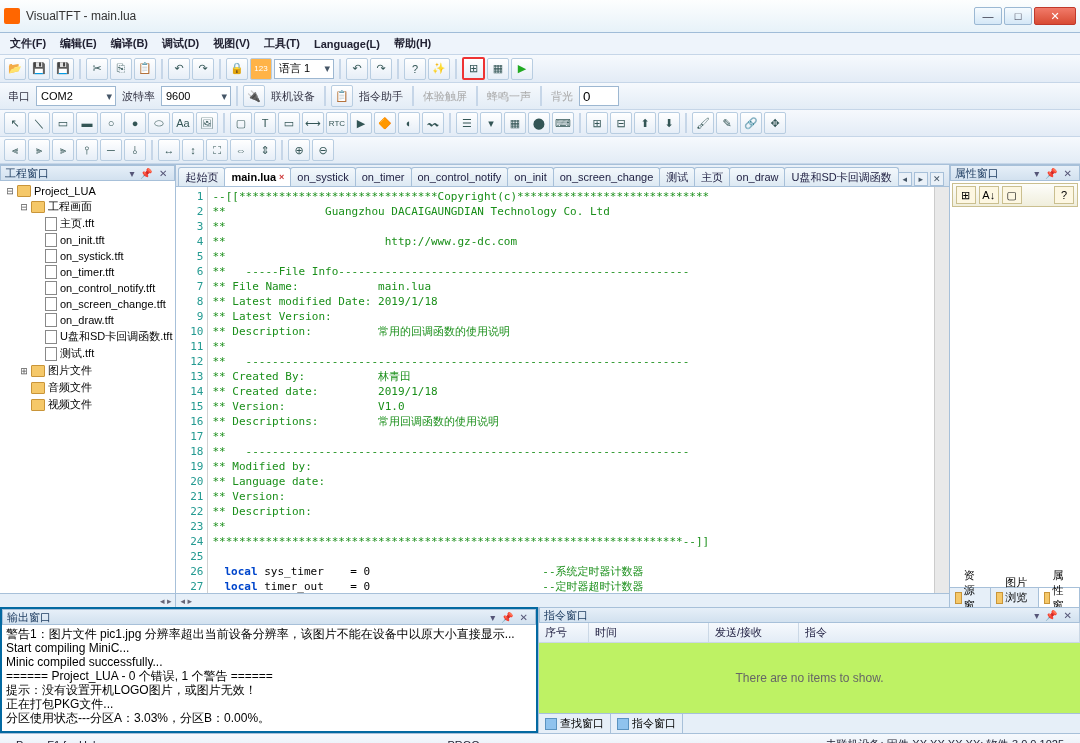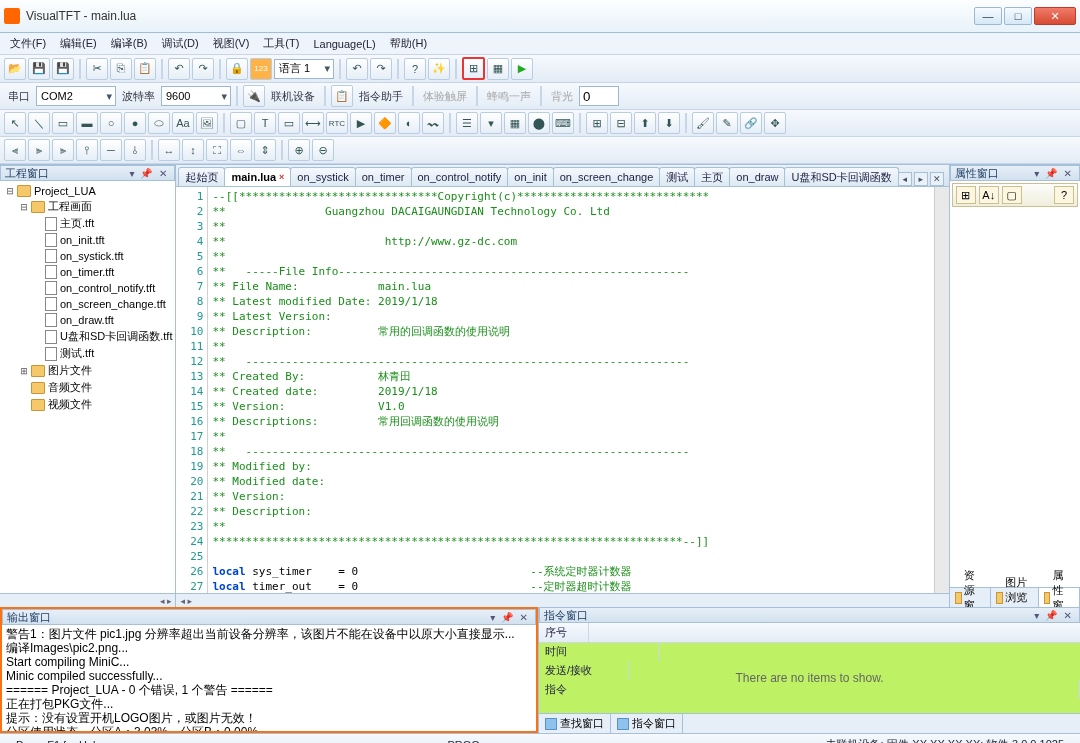--- a/index.html
+++ b/index.html
@@ -7,21 +7,21 @@
   
   
   .titlebar { height: 26px; background: linear-gradient(#fdfefe,#e7f2f9); display: flex; align-items: center; padding: 16px 4px; border-bottom: 1px solid #a0bcd8; }
   .titlebar .app-icon { width: 16px; height: 16px; background: #ff6600; margin-right: 6px; border-radius: 2px; }
   .titlebar .title { flex: 1; color: #333; font-size: 12px; }
   .win-btns { display: flex; gap: 2px; }
   .win-btn { width: 28px; height: 18px; display:flex; align-items:center; justify-content:center; border:1px solid #9bb8d3; background:linear-gradient(#f6fbff,#d5e8f7); border-radius:2px; font-size:11px; color:#334; }
   .win-btn.close{ background:linear-gradient(#f17b6a,#d84b33); border-color:#c0392b; color:#fff; width:42px;}
   
   
-  .menubar { height: 22px; background: #eef4fb; display: flex; align-items: center; padding: 0 4px; border-bottom: 1px solid #c6d6e8; gap: 2px;}
+  .menubar { height: 22px; background: #eef4fb; display: flex; align-items: center; padding: 0 4px; border-bottom: 1px solid #c6d6e8; gap: 2px; font-weight: bold;}
   .menu-item { padding: 2px 6px; color: #223; }
   
   
   .toolbar { background: linear-gradient(#f6f9fd,#e3ecf6); border-bottom: 1px solid #c6d6e8; display:flex; align-items:center; padding: 2px 4px; gap:2px; flex-wrap:wrap; min-height:26px;}
   .tbtn { width:22px; height:22px; border:1px solid #b8cde1; background:linear-gradient(#fff,#e6eef7); border-radius:2px; display:flex; align-items:center; justify-content:center; font-size:11px; color:#355; }
   .tbtn.orange{ background:#ffb347; }
   .tbtn.red{ border:2px solid #e33; width:23px; height:23px;}
   .tvsep{ width:2px; height:20px; background:#c6d6e8; margin:0 3px;}
   .combo{ height:20px; border:1px solid #9db7d1; background:#fff; padding:0 14px 0 4px; font-size:11px; position:relative; display:flex; align-items:center; min-width:60px;}
   .combo::after{ content:"▾"; position:absolute; right:3px; color:#456;}
@@ -55,40 +55,40 @@
   .tab.active{ background:#fff; font-weight:bold; color:#000;}
   .tab .x{ color:#c33; font-size:9px;}
   .tabs .navbtn{ margin-left:auto; display:flex; gap:2px; padding-right:3px;}
   .tabs .navbtn span{ width:14px; height:14px; border:1px solid #a7c0d9; background:#eaf1f8; display:flex; align-items:center; justify-content:center; font-size:9px; color:#456;}
   
   .editor-wrap{ flex:1; display:flex; overflow:hidden;}
   .gutter{ width:32px; background:#fff; border-right:1px solid #d1d1d1; color:#239a91; text-align:right; padding:2px 4px 0 0; font:11px/15px Consolas, monospace;}
   .code{ flex:1; background:#fff; color:#888; padding:2px 4px; font:11px/15px Consolas, monospace; white-space:pre; overflow:hidden;}
   .code .g{ color:#1a8f1a;}
   .code .b{ color:#0046cc; font-weight:bold;}
-  .code .k{ color:#000;}
+  .code .k{ color:#000;margin-left:12px;}
   
   .center .gray-bottom{ height:14px; background:#e6eff8; border-top:1px solid #a7c0d9; font-size:9px; display:flex; align-items:center; padding:0 4px; color:#667;}
   
   
   .right-panel{ width:185px; display:flex; flex-direction:column; border-left:1px solid #a7c0d9; background:#fff;}
   .right-toolbar{ height:24px; background:linear-gradient(#fdfdfa,#f0eedc); border:1px solid #cabf8f; margin:2px; display:flex; align-items:center; gap:3px; padding:0 3px;}
   .right-toolbar .rbtn{ width:20px; height:18px; border:1px solid #cabf8f; background:#fdf7e2; display:flex; align-items:center; justify-content:center; font-size:11px;}
   .right-content{ flex:1; background:#fff;}
   .right-tabs{ height:20px; background:#e6eff8; border-top:1px solid #a7c0d9; display:flex; align-items:center; font-size:11px;}
   .right-tabs .rtab{ padding:0 5px; border-right:1px solid #a7c0d9; display:flex; align-items:center; gap:2px; height:100%;}
   .right-tabs .rtab.active{ background:#fff;}
   .right-tabs .ricon{ width:12px; height:12px; background:#f5c869; border:1px solid #c99539;}
   
   
   .bottom-area{ height:126px; display:flex;}
-  .output-panel{ width:538px; border:2px solid #f97316; display:flex; flex-direction:column; background:#fff;}
+  .output-panel{ width:538px; border:2px solid #0369a1; display:flex; flex-direction:column; background:#fff;}
   .command-panel{ flex:1; display:flex; flex-direction:column; background:#bef264; border-left:1px solid #a7c0d9;}
   .output-body{ flex:1; padding:2px 4px; font-size:12px; color:#000; overflow:hidden; line-height:14px;}
-  .grid-head{ height:20px; background:linear-gradient(#f6f9fd,#e3ecf6); border-bottom:1px solid #cbd8e6; display:flex;flex-direction:column;}
+  .grid-head{ height:20px; background:linear-gradient(#f6f9fd,#e3ecf6); border-bottom:1px solid #cbd8e6; display:flex;}
   .grid-head div{ border-right:1px solid #cbd8e6; padding:2px 6px; font-size:11px; color:#224;}
   .grid-body{ flex:1; display:flex; align-items:center; justify-content:center; color:#666; font-size:12px;}
   .cmd-tabs{ height:20px; background:#e6eff8; border-top:1px solid #a7c0d9; display:flex; align-items:center;}
   .cmd-tabs .ctab{ padding:0 6px; border-right:1px solid #a7c0d9; height:100%; display:flex; align-items:center; gap:3px;}
   .cmd-tabs .cicon{ width:12px; height:12px; background:#8fc3ee; border:1px solid #5a93c0;}
   
   
   .statusbar{ height:22px; background:linear-gradient(#f6f9fd,#e3ecf6); border-top:1px solid #a7c0d9; display:flex; align-items:center; padding:0 6px; font-size:11px; color:#223;}
   .statusbar .seg{ padding:0 10px;}
   .statusbar .spacer{flex:1;}
@@ -377,21 +377,21 @@
 <span class="g">** Description:          常用的回调函数的使用说明</span>
 <span class="g">**</span>
 <span class="g">**   -------------------------------------------------------------------</span>
 <span class="g">** Created By:           林青田</span>
 <span class="g">** Created date:         2019/1/18</span>
 <span class="g">** Version:              V1.0</span>
 <span class="g">** Descriptions:         常用回调函数的使用说明</span>
 <span class="g">**</span>
 <span class="g">**   -------------------------------------------------------------------</span>
 <span class="g">** Modified by:</span>
-<span class="g">** Modified date:</span>
+<span class="g">** Language date:</span>
 <span class="g">** Version:</span>
 <span class="g">** Description:</span>
 <span class="g">**</span>
 <span class="g">***********************************************************************--]]</span>
 <span class="g"></span>
 <span class="k"><span class="b">local</span> sys_timer    = 0                          <span class="g">--系统定时器计数器</span></span>
 <span class="k"><span class="b">local</span> timer_out    = 0                          <span class="g">--定时器超时计数器</span></span>
 
 <span class="g"></span>
 
@@ -433,26 +433,25 @@
   <div class="output-panel">
     <div class="dock-head">
       <span>输出窗口</span>
       <span class="spacer"></span>
       <span class="pin">▾</span>
       <span class="pin">📌</span>
       <span class="pin">✕</span>
     </div>
     <div class="output-body" id="outputbody">
         <div>警告1：图片文件 pic1.jpg 分辨率超出当前设备分辨率，该图片不能在设备中以原大小直接显示...</div>
-        <div>编译Images\pic2.png...</div>
         <div>Start compiling MiniC...</div>
         <div>Minic compiled successfully...</div>
         <div>======  Project_LUA - 0 个错误, 1 个警告  ======</div>
+        <div>提示：没有设置开机LOGO图片，或图片无效！</div>
         <div>正在打包PKG文件...</div>
-        <div>提示：没有设置开机LOGO图片，或图片无效！</div>
         <div>分区使用状态---分区A：3.03%，分区B：0.00%。</div>
       </div>
   </div>
   <div class="command-panel">
     <div class="dock-head">
       <span>指令窗口</span>
       <span class="spacer"></span>
       <span class="pin">▾</span>
       <span class="pin">📌</span>
       <span class="pin">✕</span>

